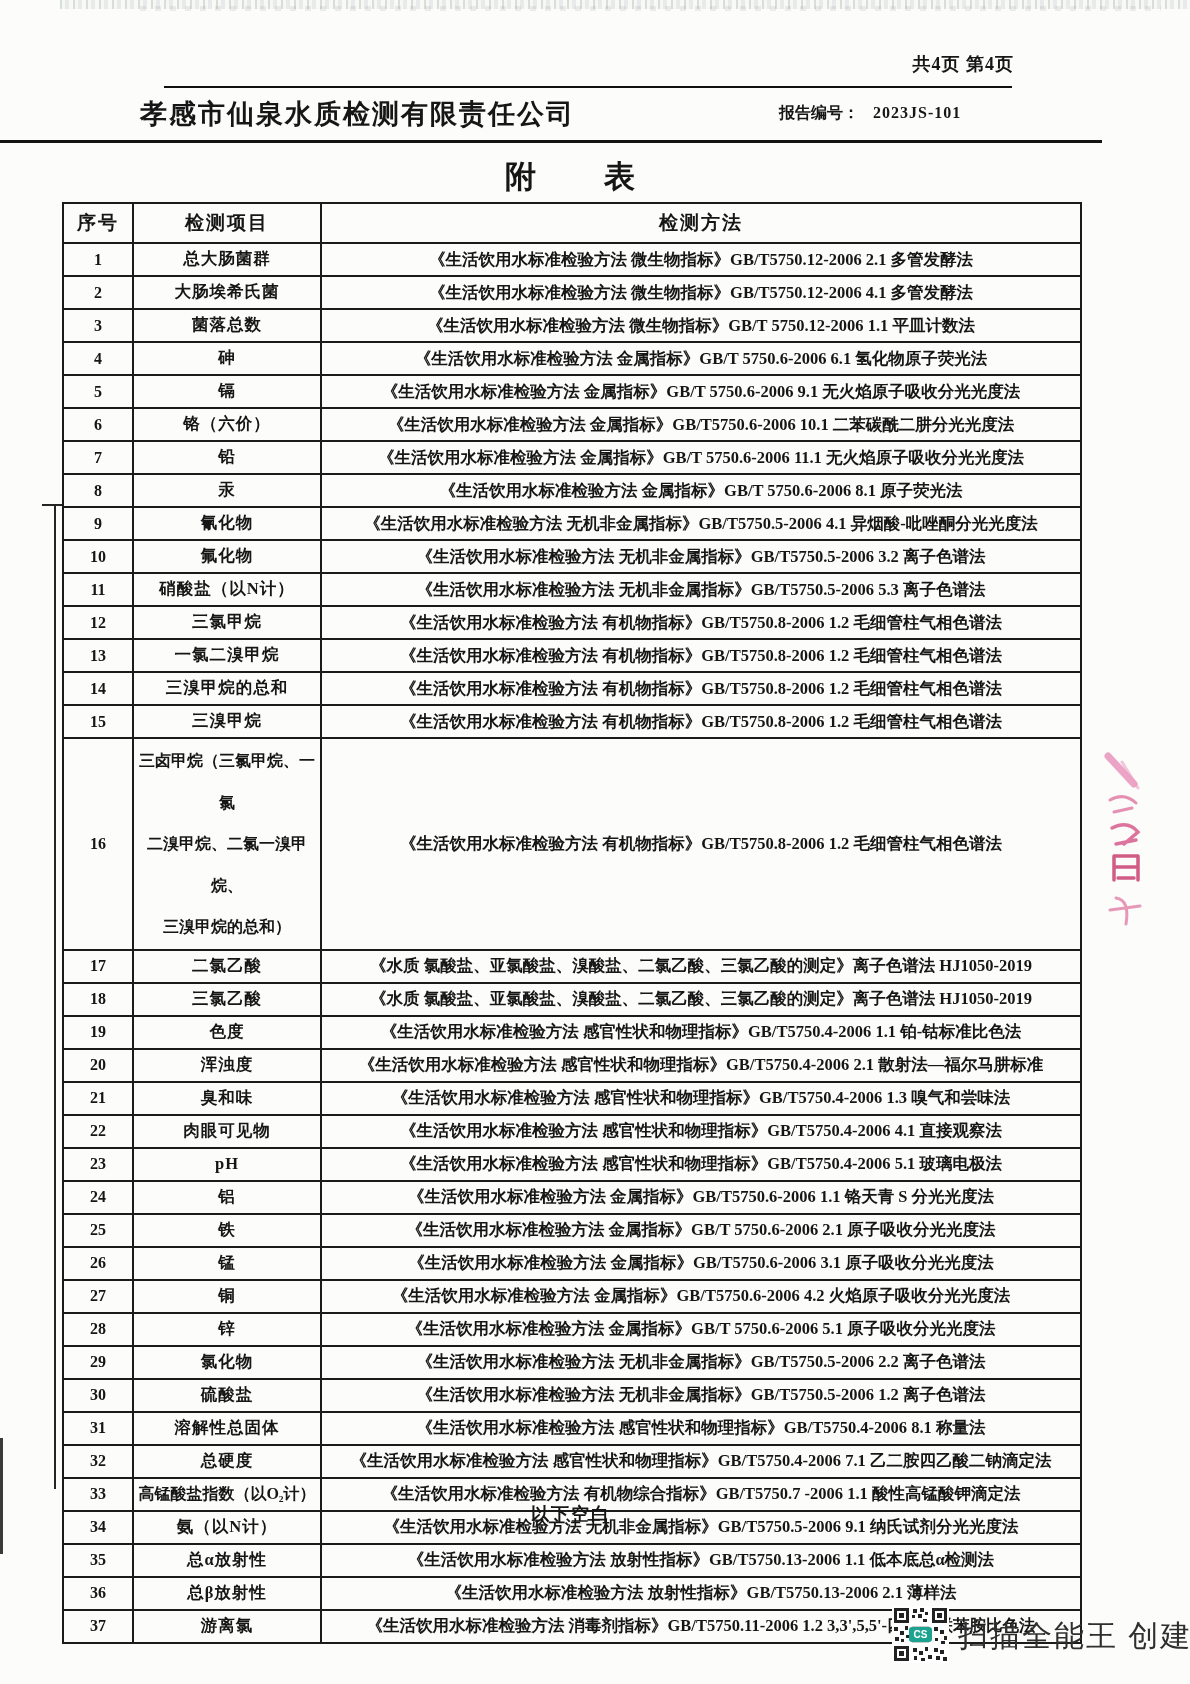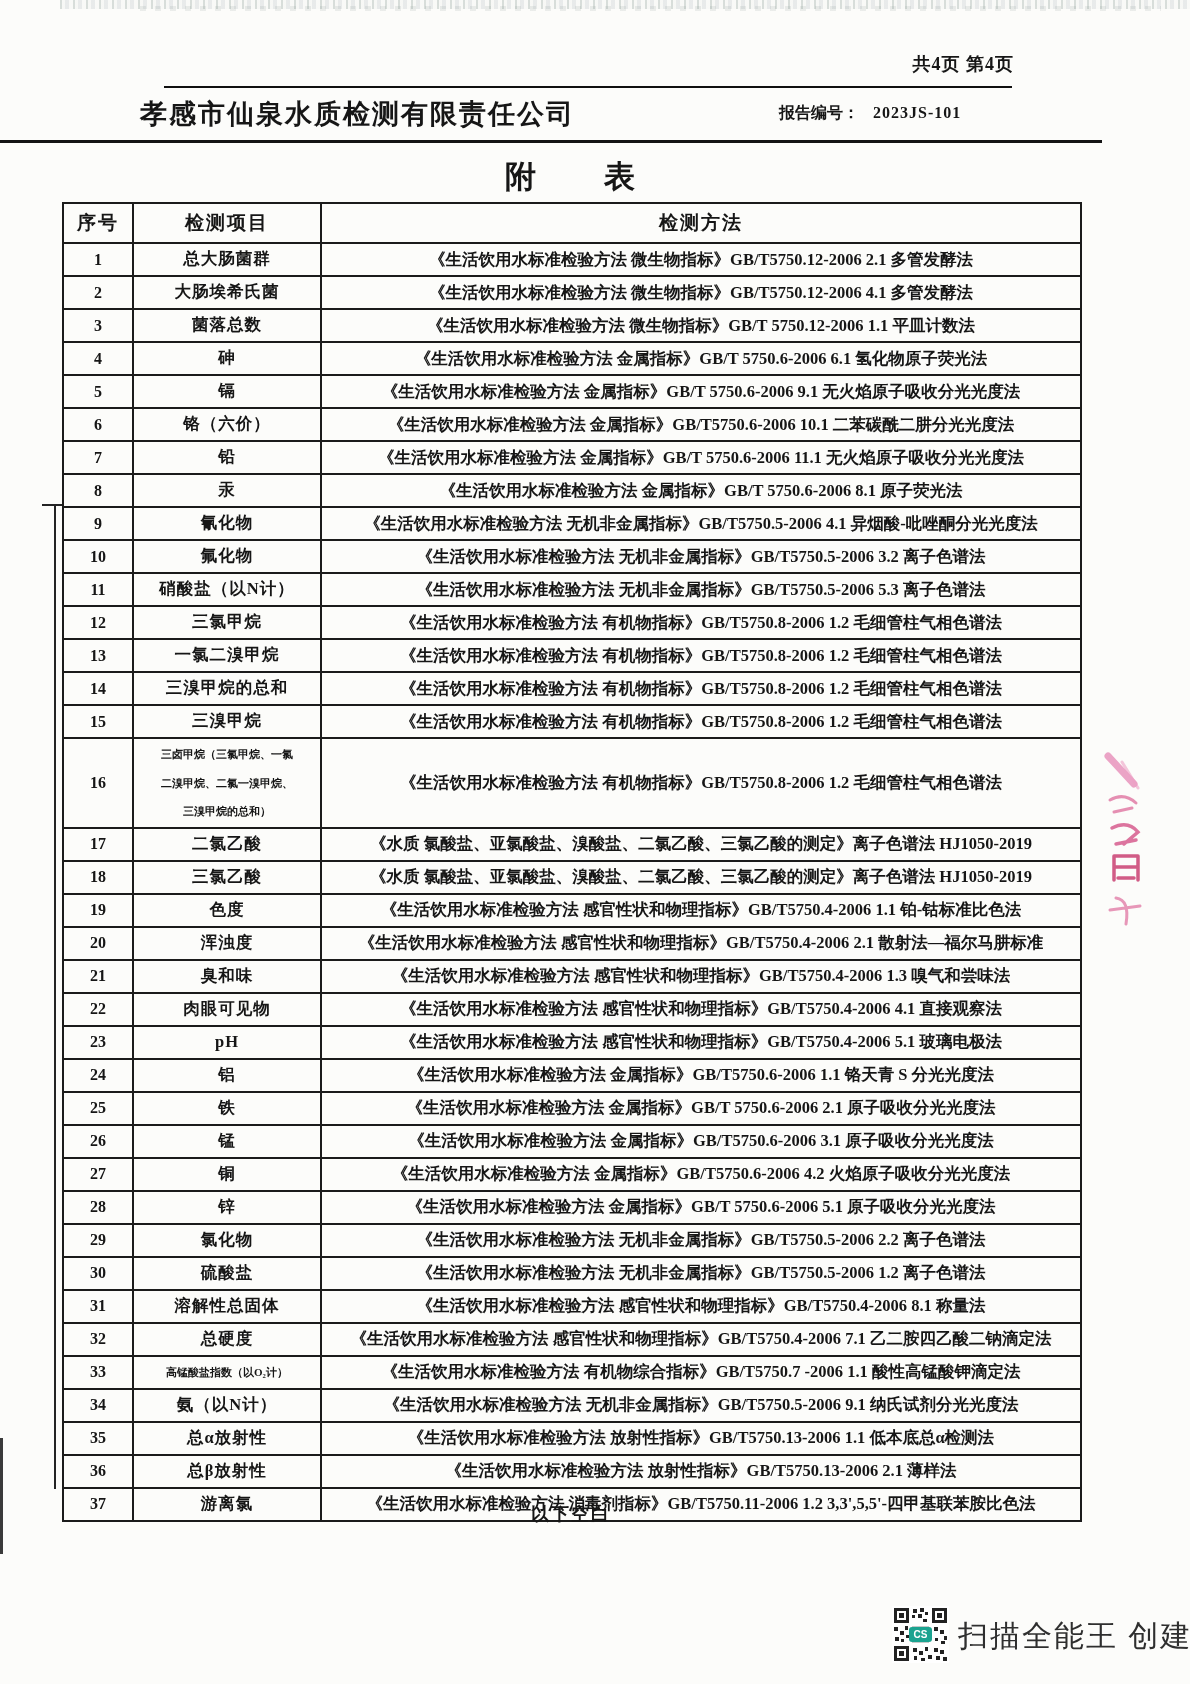--- a/index.html
+++ b/index.html
@@ -47,21 +47,21 @@
     border-collapse:collapse;table-layout:fixed;
   }
   .report th,.report td{
     border:2px solid #1b1b1b;text-align:center;vertical-align:middle;
     font-weight:bold;padding:1px 4px;overflow:hidden;
   }
   .report th{height:36px;font-size:19px;letter-spacing:2px;}
   .report td{height:29px;}
   .report td.no{font-size:16px;}
   .report td.item{font-size:16.5px;letter-spacing:1px;white-space:pre-line;line-height:1.5;}
-  .report td.item.small{font-size:11px;letter-spacing:0;}
+  .report td.item.small{font-size:16px;letter-spacing:0;}
   .report td.item.multiline{line-height:2.6;}
   .report td.method{font-size:16.5px;white-space:nowrap;letter-spacing:0;}
   
   .footer-note{
     position:absolute;top:1502px;left:62px;width:1018px;text-align:center;
     font-size:18px;font-weight:bold;letter-spacing:2px;
   }
   .qr-code{position:absolute;left:892px;top:1606px;width:57px;height:57px;}
   .scanner-credit{
     position:absolute;left:958px;top:1616px;font-size:30px;color:#2f2f2f;

